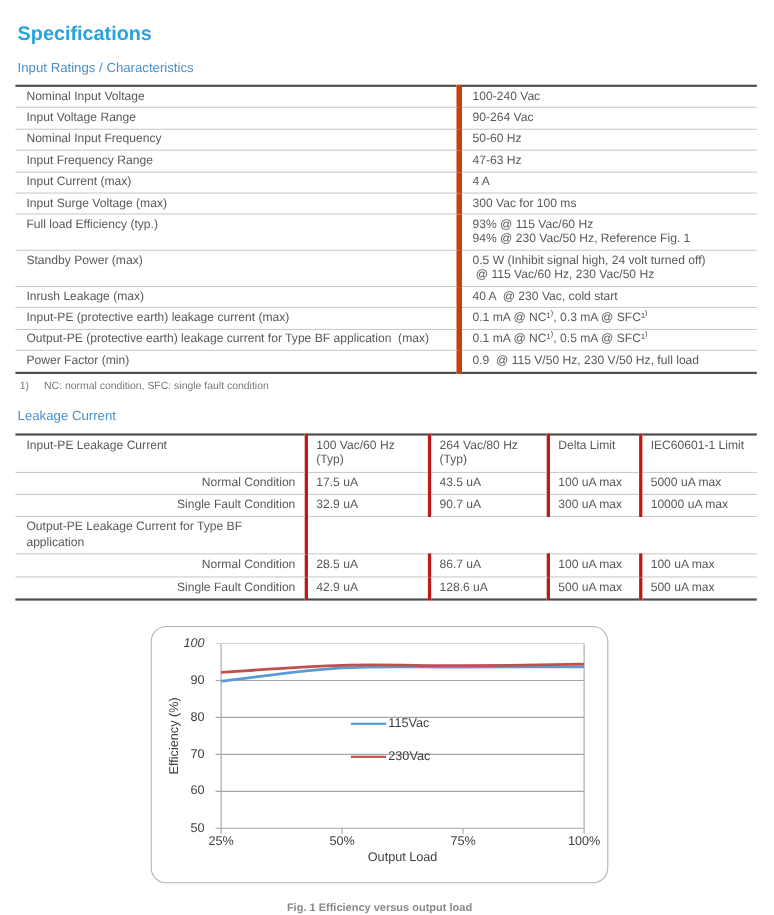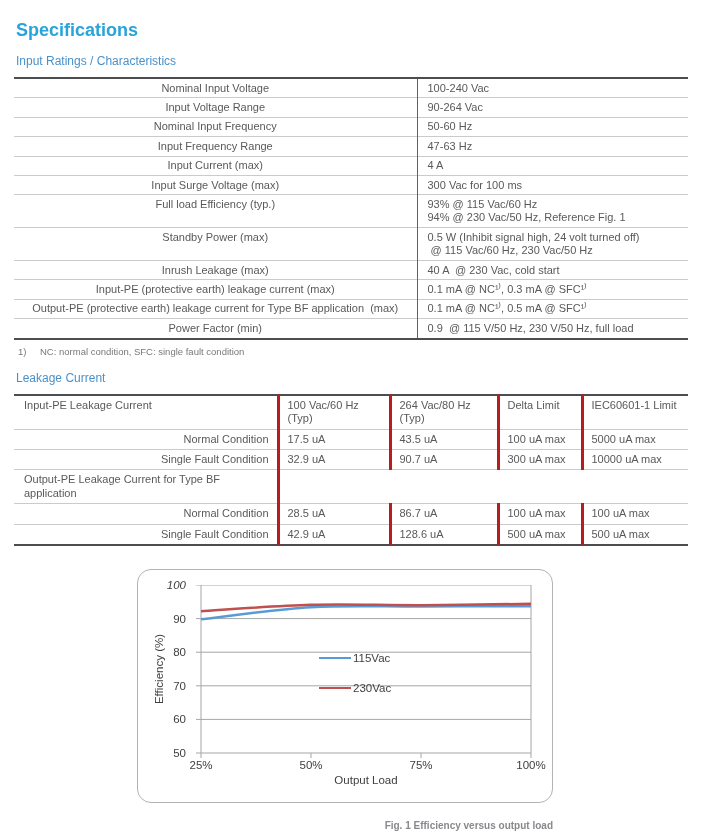--- a/index.html
+++ b/index.html
@@ -21,21 +21,21 @@
   }
 
   table{border-collapse:collapse;table-layout:fixed;width:674px;font-size:11px;color:#58595B;}
   .spec-table{margin-top:9px;border-top:2px solid #4D4D4F;border-bottom:2px solid #4D4D4F;}
   .spec-table td{
     border-top:1px solid #CBCBCB;
     padding:2.5px 10px;line-height:13.4px;vertical-align:top;
     white-space:pre-wrap;overflow:hidden;
   }
   .spec-table tr:first-child td{border-top:none;}
-  .spec-table td.label-cell{border-right:1px solid #c2410c;text-align:center;}
+  .spec-table td.label-cell{border-right:5px solid #c2410c;}
 
   .leak-table{margin-top:9px;border-top:2px solid #4D4D4F;border-bottom:2px solid #4D4D4F;}
   .leak-table td{
     border-top:1px solid #CBCBCB;border-left:3px solid #b91c1c;
     padding:3px 8px;line-height:13.4px;vertical-align:top;overflow:hidden;
   }
   .leak-table tr:first-child td{border-top:none;}
   .leak-table td:first-child{border-left:none;padding-left:10px;}
   .leak-table td.r{text-align:right;padding-right:8px;}
 
@@ -68,21 +68,21 @@
   .y-axis-title{
     position:absolute;left:21px;top:99px;
     transform:translate(-50%,-50%) rotate(-90deg);
     font-size:11.5px;color:#404040;white-space:nowrap;
   }
   .legend{position:absolute;left:63px;top:15px;width:330px;height:204px;pointer-events:none;}
   .legend-item{position:absolute;left:118px;display:flex;align-items:center;height:14px;}
   .legend-swatch{width:32px;height:2.6px;margin-right:2px;flex:none;}
   .legend-label{font-size:11.5px;color:#3F3F3F;}
 
-  .chart-caption-wrap{width:416px;margin:12px 0 0 123px;text-align:right;}
+  .chart-caption-wrap{width:416px;margin:12px 0 0 123px;text-align:center;}
   .chart-caption{font-size:10px;font-weight:bold;color:#87898C;}
 </style>
 </head>
 <body>
 
 <div class="content">
 
   <div class="spec-title">Specifications</div>
 
   <div class="section-heading">Input Ratings / Characteristics</div>

